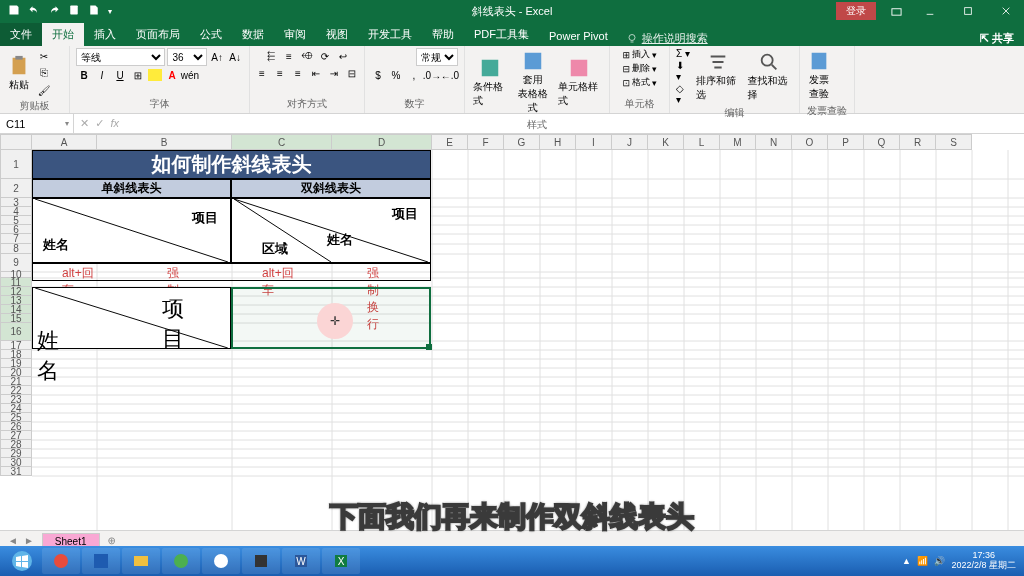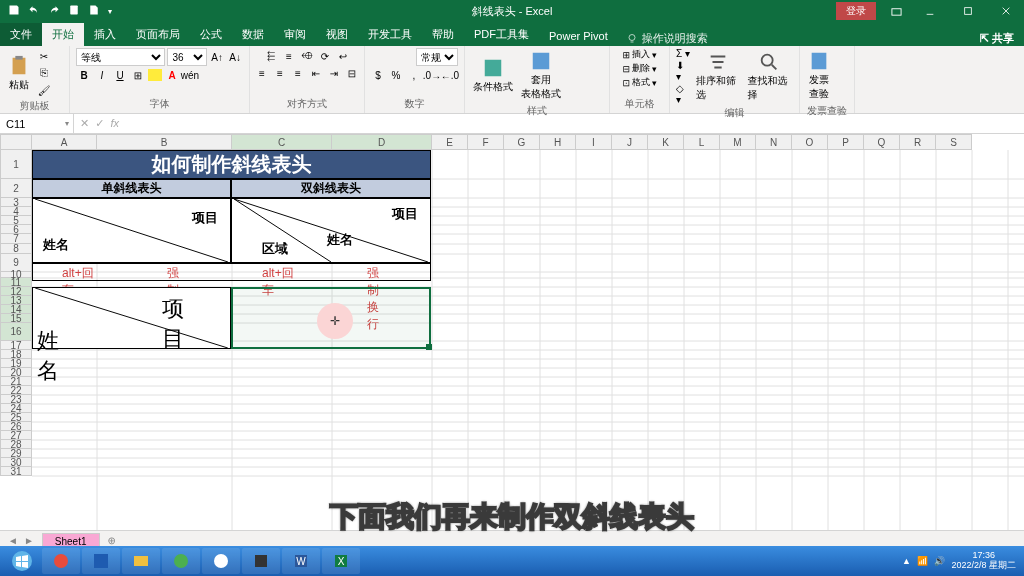--- a/index.html
+++ b/index.html
@@ -13,21 +13,21 @@
 .winbtn { width: 36px; height: 22px; display: flex; align-items: center; justify-content: center; }
 .winbtn svg { width: 10px; height: 10px; stroke: #fff; fill: none; stroke-width: 1; }
 .login-btn { background: #c04848; padding: 2px 10px; font-size: 10px; margin-right: 4px; }
 .extra-btn { width: 28px; height: 22px; display: flex; align-items: center; justify-content: center; }
 .extra-btn svg { width: 11px; height: 11px; stroke: #fff; fill: none; }
 
 .tabs { background: #0f6e3f; height: 24px; display: flex; align-items: flex-end; color: #fff; font-size: 11px; }
 .tab { padding: 4px 10px; cursor: pointer; }
 .tab.file { background: #0d5c35; }
 .tab.active { background: #f3f2f1; color: #0f6e3f; }
-.tell-me { margin-left: 8px; display: flex; align-items: center; gap: 4px; opacity: 0.9; }
+.tell-me { margin-left: 8px; display: flex; align-items: center; gap: 4px; opacity: 0.9; text-decoration: underline; }
 .share { margin-left: auto; margin-right: 10px; font-weight: bold; }
 
 .ribbon { background: #f3f2f1; height: 68px; border-bottom: 1px solid #d4d4d4; display: flex; font-size: 10px; }
 .group { border-right: 1px solid #e1e1e1; padding: 2px 6px; display: flex; flex-direction: column; justify-content: space-between; }
 .group-label { text-align: center; color: #666; font-size: 10px; padding-top: 1px; }
 .group-body { display: flex; align-items: center; gap: 4px; flex: 1; }
 .btn-lg { display: flex; flex-direction: column; align-items: center; gap: 1px; cursor: pointer; padding: 2px; }
 .btn-lg svg { width: 22px; height: 22px; }
 .btn-sm { width: 16px; height: 16px; display: flex; align-items: center; justify-content: center; cursor: pointer; }
 .vstack { display: flex; flex-direction: column; gap: 1px; }
@@ -241,20 +241,26 @@
             <rect x="3" y="3" width="18" height="18" fill="#4a9"></rect>
           </svg>
           <span>条件格式</span>
         </div>
       <div class="btn-lg">
           <svg viewBox="0 0 24 24">
             <rect x="3" y="3" width="18" height="18" fill="#5b9bd5"></rect>
           </svg>
           <span style="white-space:pre-line;text-align:center">套用
 表格格式</span>
+        </div>
+      <div class="btn-lg">
+          <svg viewBox="0 0 24 24">
+            <rect x="3" y="3" width="18" height="18" fill="#e8a"></rect>
+          </svg>
+          <span>单元格样式</span>
         </div>
     </div>
     <div class="group-label">样式</div>
   </div>
   <div class="group" style="width:60px">
     <div class="group-body vstack" style="font-size:9px">
       <div class="hstack">⊞ <span>插入</span> ▾</div>
       <div class="hstack">⊟ <span>删除</span> ▾</div>
       <div class="hstack">⊡ <span>格式</span> ▾</div>
     </div>

